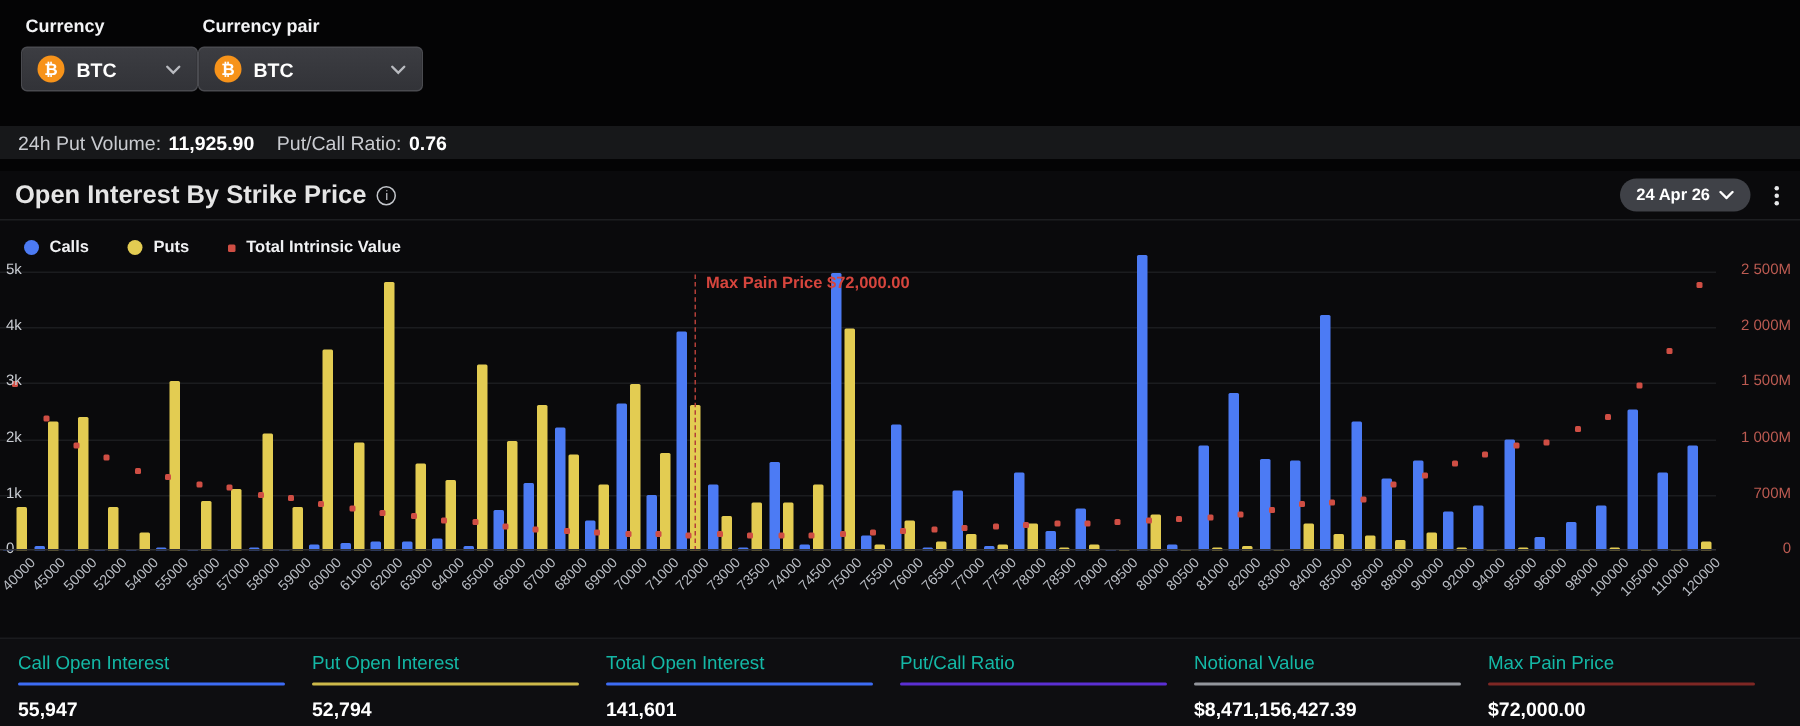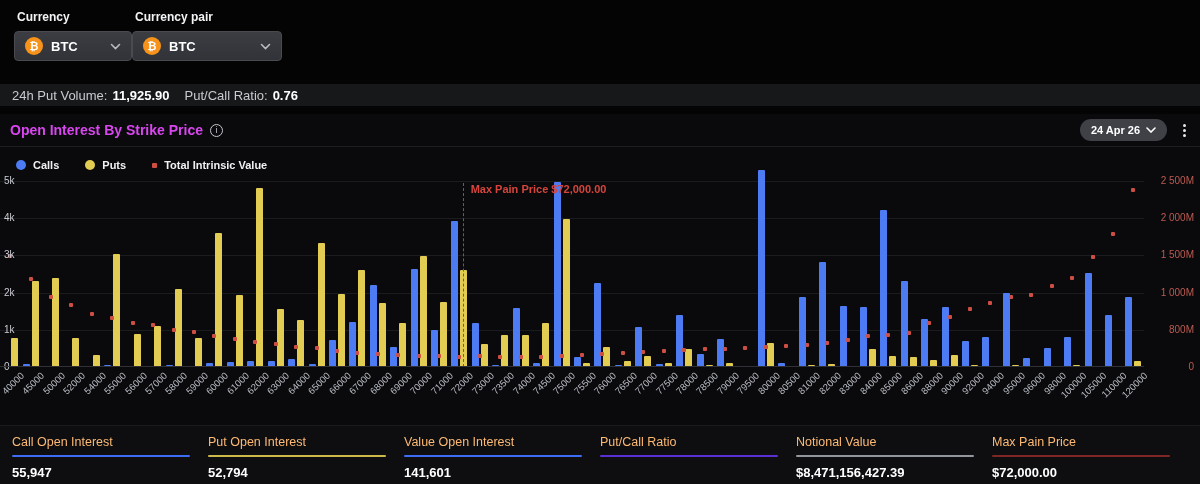--- a/index.html
+++ b/index.html
@@ -36,21 +36,21 @@
   .stat-item { display:flex; gap:5px; white-space:nowrap; }
   .stat-item .lbl { color:#c9cbd0; }
   .stat-item .val { color:#fff; font-weight:bold; }
   
   .chart-panel { margin-top:8px; background:#0a0a0c; flex:1; display:flex; flex-direction:column; }
   .chart-header {
     height:33px; display:flex; align-items:center; justify-content:space-between;
     padding:0 12px 0 10px; border-bottom:1px solid #1d1e21;
   }
   .chart-title-wrap { display:flex; align-items:center; gap:7px; }
-  .chart-title { font-size:14px; font-weight:600; color:#d946ef;text-align:right; }
+  .chart-title { font-size:17px; font-weight:600; color:#e5e5e5;text-align:right; }
   .info-icon {
     width:13px; height:13px; border:1px solid #c3c6cb; border-radius:50%; color:#c3c6cb;
     font-size:9px; display:flex; align-items:center; justify-content:center; font-style:normal; cursor:pointer;
   }
   .header-right { display:flex; align-items:center; gap:14px; }
   .expiry-pill {
     height:22px; background:#3f4147; border-radius:12px; display:flex; align-items:center;
     gap:6px; padding:0 11px; font-size:11px; font-weight:bold; color:#fff; cursor:pointer;
   }
   .kebab { display:flex; flex-direction:column; gap:2px; cursor:pointer; padding:2px; }
@@ -82,21 +82,21 @@
   .xcell span {
     position:absolute; right:2px; top:3px; transform:rotate(-45deg); transform-origin:right top;
     font-size:9.5px; color:#b9bdc4; white-space:nowrap;
   }
   
   .footer {
     background:#0e0e11; border-top:1px solid #1a1b1e; display:grid;
     grid-template-columns:repeat(6,1fr); padding:9px 12px 0 12px; height:59px;
   }
   .fcell { padding-right:18px; }
-  .fcell .flabel { font-size:12.5px; color:#fdba74; }
+  .fcell .flabel { font-size:12.5px; color:#14b8a6; }
   .fcell .fline { height:2px; margin:6px 0 8px 0; border-radius:1px; }
   .fcell .fvalue { font-size:13px; font-weight:bold; color:#fff; }
 </style>
 </head>
 <body style="--call: #4c7bf4; --put: #e3cc52; --dot: #cf4e44; --maxpain: #d6453d; --raxis: #bd5b52;">
 
 <div class="selectors">
   <div class="sel-group">
     <div class="sel-label">Currency</div>
     <div class="dropdown dd-currency">
@@ -467,21 +467,21 @@
           <div class="ytick" style="top: 40%;">3k</div>
           <div class="ytick" style="top: 60%;">2k</div>
           <div class="ytick" style="top: 80%;">1k</div>
           <div class="ytick" style="top: 100%;">0</div>
         </div>
       <div id="rticks">
           <div class="rtick" style="top: 0%;">2 500M</div>
           <div class="rtick" style="top: 20%;">2 000M</div>
           <div class="rtick" style="top: 40%;">1 500M</div>
           <div class="rtick" style="top: 60%;">1 000M</div>
-          <div class="rtick" style="top: 80%;">800M</div>
+          <div class="rtick" style="top: 80%;">700M</div>
           <div class="rtick" style="top: 100%;">0</div>
         </div>
       <div class="maxpain-line" id="mpline" style="left: calc(40.179% + 3px);">
         <div class="maxpain-label">Max Pain Price $72,000.00</div>
       </div>
       <div class="baseline"></div>
     </div>
     <div class="xrow" id="xrow">
         <div class="xcell">
           <span>40000</span>
@@ -660,21 +660,21 @@
       <div class="flabel">Call Open Interest</div>
       <div class="fline" style="background: rgb(61, 108, 245);"></div>
       <div class="fvalue">55,947</div>
     </div>
     <div class="fcell">
       <div class="flabel">Put Open Interest</div>
       <div class="fline" style="background: rgb(205, 185, 74);"></div>
       <div class="fvalue">52,794</div>
     </div>
     <div class="fcell">
-      <div class="flabel">Value Open Interest</div>
+      <div class="flabel">Total Open Interest</div>
       <div class="fline" style="background: rgb(61, 108, 245);"></div>
       <div class="fvalue">141,601</div>
     </div>
     <div class="fcell">
       <div class="flabel">Put/Call Ratio</div>
       <div class="fline" style="background: rgb(91, 47, 212);"></div>
     </div>
     <div class="fcell">
       <div class="flabel">Notional Value</div>
       <div class="fline" style="background: rgb(147, 150, 157);"></div>

